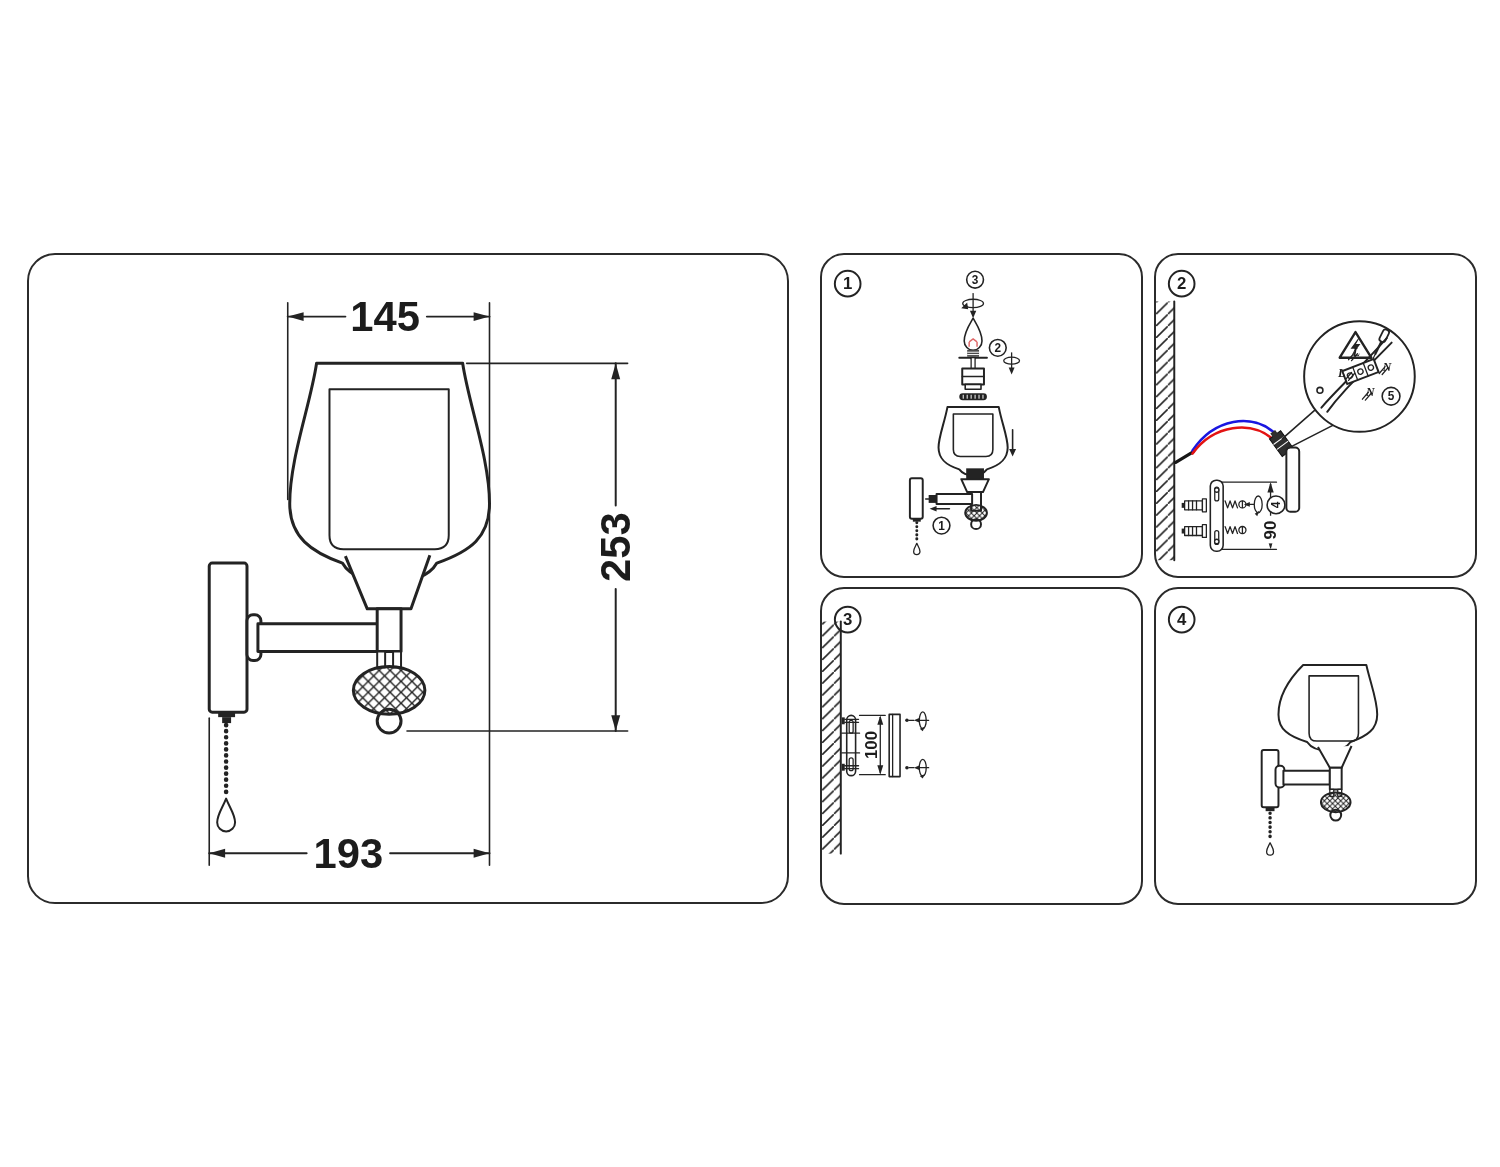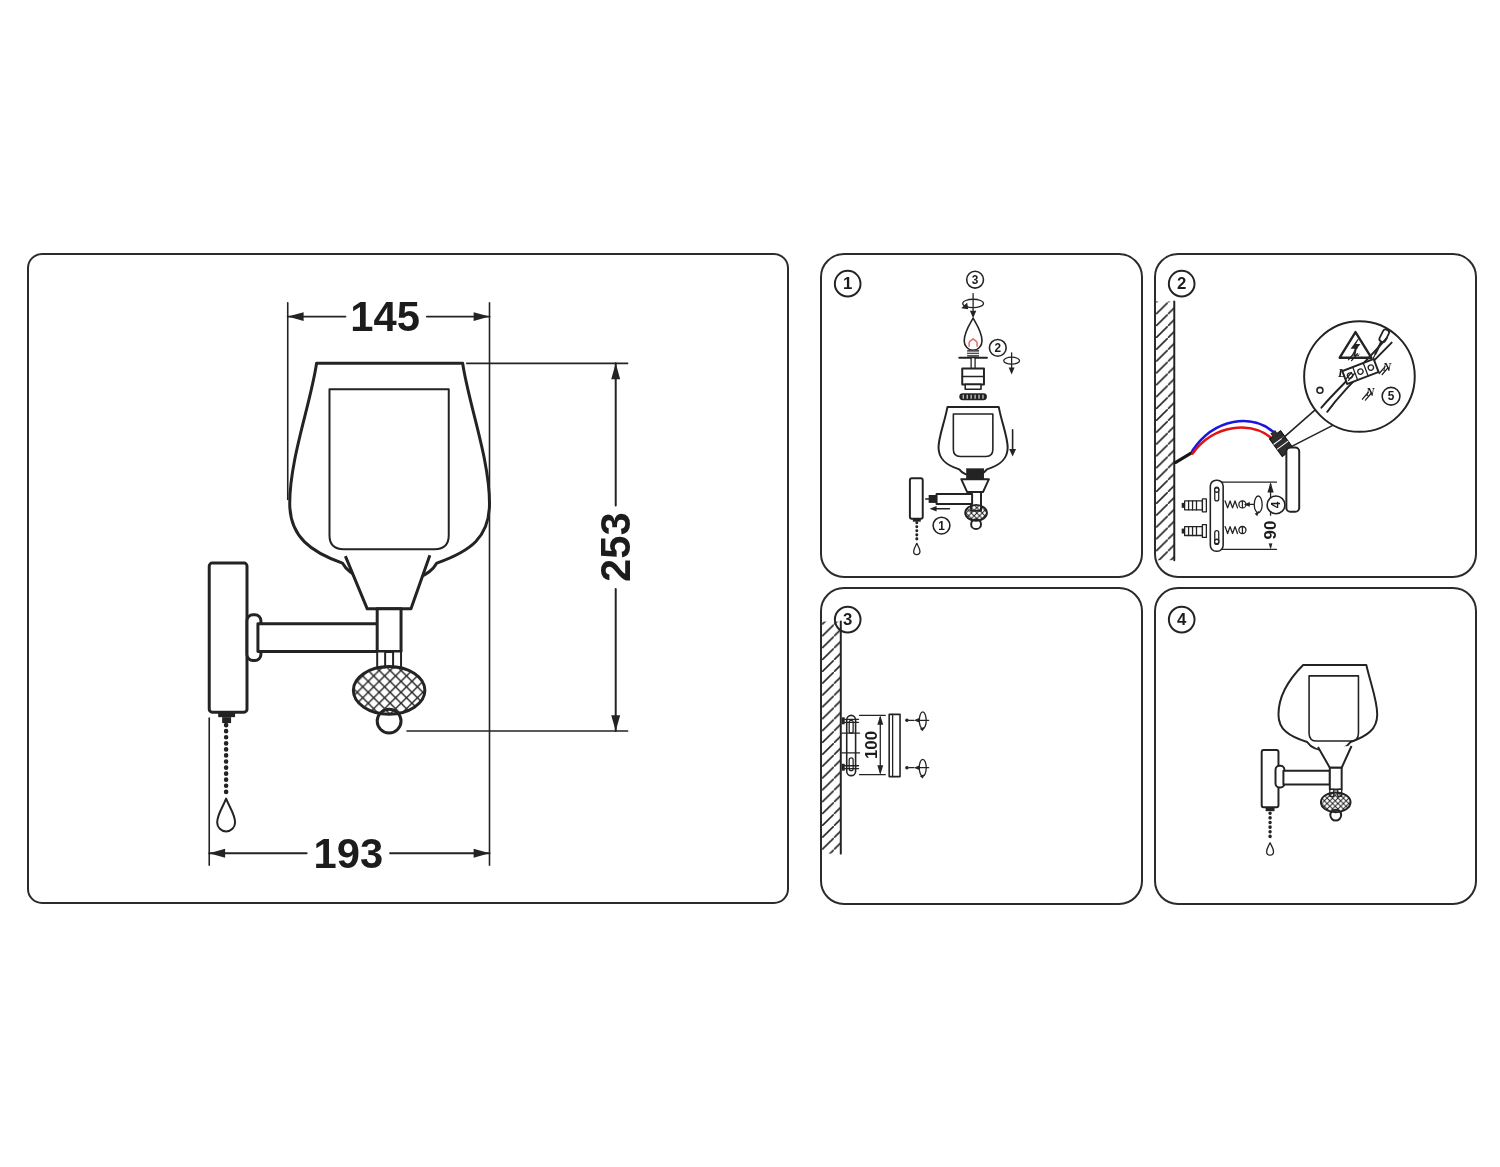--- a/index.html
+++ b/index.html
@@ -1,19 +1,19 @@
 <!DOCTYPE html>
 <html><head>
 <meta charset="utf-8">
 <style>
   html,body{margin:0;padding:0;}
   body{width:1500px;height:1167px;background:#ffffff;position:relative;
        font-family:"Liberation Sans",sans-serif;}
   .panel{position:absolute;background:#fff;border:2px solid #2b2b2b;box-sizing:border-box;}
-  .p-main{left:27px;top:253px;width:762px;height:651px;border-radius:15px;}
+  .p-main{left:27px;top:253px;width:762px;height:651px;border-radius:28px;}
   .p1{left:820px;top:253px;width:323px;height:325px;border-radius:24px;}
   .p2{left:1154px;top:253px;width:323px;height:325px;border-radius:24px;}
   .p3{left:820px;top:587px;width:323px;height:318px;border-radius:24px;}
   .p4{left:1154px;top:587px;width:323px;height:318px;border-radius:24px;}
   .panel svg{position:absolute;left:0;top:0;width:100%;height:100%;}
   
   .ln  {stroke:#232323;fill:none;stroke-width:3;stroke-linecap:round;stroke-linejoin:round;}
   .ln2 {stroke:#232323;fill:none;stroke-width:2;stroke-linecap:round;stroke-linejoin:round;}
   .ln16{stroke:#232323;fill:none;stroke-width:1.6;stroke-linecap:round;stroke-linejoin:round;}
   .ln13{stroke:#232323;fill:none;stroke-width:1.3;stroke-linecap:round;stroke-linejoin:round;}

